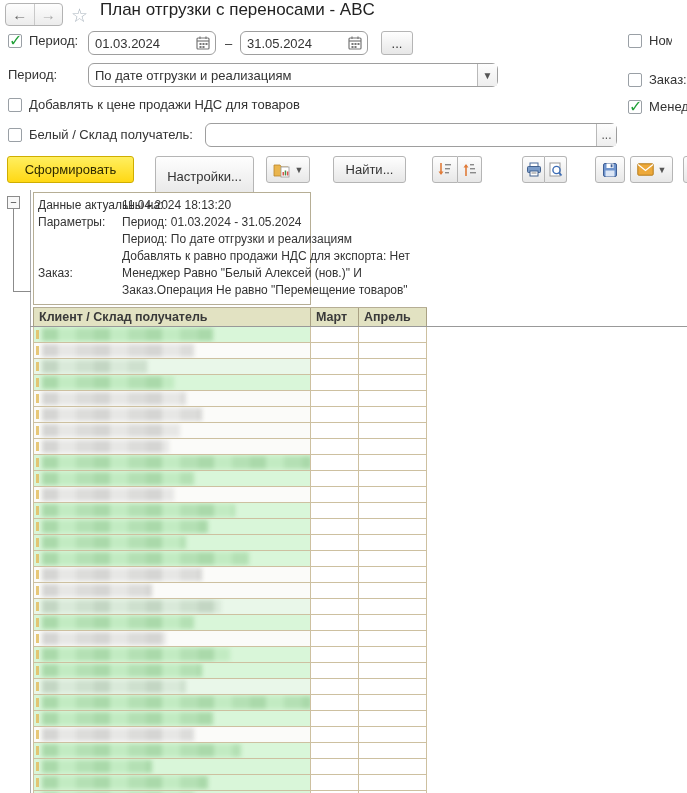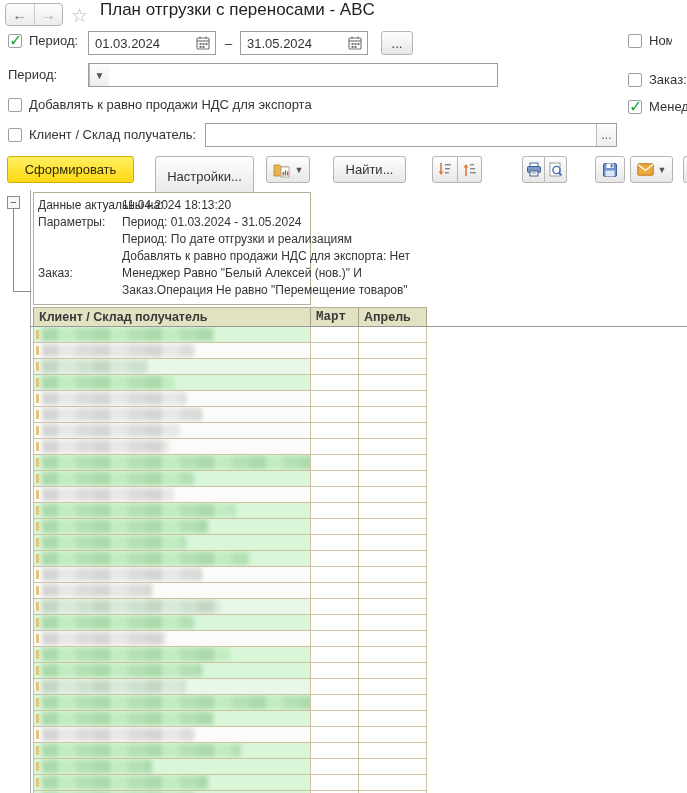--- a/index.html
+++ b/index.html
@@ -12,21 +12,21 @@
   .navgroup { left:5px; top:3px; width:58px; height:23px; border:1px solid #b3b3b3; border-radius:4px; display:flex; background:linear-gradient(#fdfdfd,#ececec); }
   .navbtn { flex:1; display:flex; align-items:center; justify-content:center; font-size:15px; color:#666; cursor:default; }
   .navbtn + .navbtn { border-left:1px solid #c9c9c9; color:#a9a9a9; }
   .star { left:71px; top:4px; font-size:19px; color:#aab4be; }
   .title { left:100px; top:0px; font-size:17px; color:#222; white-space:nowrap; }
 
   
   .cb { width:14px; height:14px; border:1px solid #9aa0a6; border-radius:2px; background:#fff; display:inline-block; position:relative; flex:none; }
   .cb.checked::after { content:"✓"; position:absolute; left:0px; top:-4px; font-size:16px; font-weight:bold; color:#21a038; }
   .lbl { font-size:13px; color:#333; white-space:nowrap; }
-  .field { border:1px solid #9e9e9e; border-radius:0; background:#fff; display:flex; align-items:center; height:24px; }
+  .field { border:1px solid #9e9e9e; border-radius:6px; background:#fff; display:flex; align-items:center; height:24px; }
   .field input { border:none; outline:none; flex:1; font:13px "Liberation Sans",sans-serif; color:#333; padding:0 6px; background:transparent; min-width:0; }
   .calico { width:16px; height:16px; margin-right:4px; flex:none; }
   .combo-arrow { width:20px; align-self:stretch; border-left:1px solid #b9b9b9; display:flex; align-items:center; justify-content:center; color:#555; font-size:10px; background:linear-gradient(#fdfdfd,#eee); }
   .btn { background:linear-gradient(#fefefe,#e7e7e7); border:1px solid #b5b5b5; border-radius:3px; font-size:13px; color:#333; display:flex; align-items:center; justify-content:center; gap:4px; }
   .btn.yellow { background:linear-gradient(#ffef60,#ffd814); border-color:#cfae00; font-weight:normal; color:#2e2a00; }
   .chk-row { display:flex; align-items:center; gap:7px; }
   .darr { font-size:9px; color:#555; }
 
   
   .vsep { left:30px; top:190px; width:1px; height:603px; background:#aaa; }
@@ -106,31 +106,32 @@
         <rect x="7.5" y="8" width="2" height="2" fill="#777"></rect>
         <rect x="10.5" y="8" width="2" height="2" fill="#777"></rect>
         <rect x="4.5" y="11" width="2" height="2" fill="#777"></rect>
         <rect x="7.5" y="11" width="2" height="2" fill="#777"></rect>
       </svg>
   </div>
   <div class="abs btn" style="left:381px; top:31px; width:32px; height:24px;">...</div>
 
   <div class="abs lbl" style="left:8px; top:67px;">Период:</div>
   <div class="abs field" style="left:88px; top:63px; width:410px;">
+    <input readonly="" value="По дате отгрузки и реализациям" style="">
     <span class="combo-arrow">▼</span>
   </div>
 
   <div class="abs chk-row" style="left:8px; top:97px;">
     <span class="cb"></span>
-    <span class="lbl">Добавлять к равно продажи НДС для экспорта</span>
+    <span class="lbl">Добавлять к цене продажи НДС для товаров</span>
   </div>
 
   <div class="abs chk-row" style="left:8px; top:127px;">
     <span class="cb"></span>
-    <span class="lbl">Клиент / Склад получатель:</span>
+    <span class="lbl">Белый / Склад получатель:</span>
   </div>
   <div class="abs field" style="left:205px; top:123px; width:412px;">
     <input value="" style="">
     <span class="combo-arrow" style="font-size:12px;">...</span>
   </div>
 
   <div id="right-filters">
       <div class="abs chk-row" style="left: 628px; top: 33px; width: 44px; overflow: hidden;">
         <span class="cb"></span>
         <span class="lbl">Номен</span>
@@ -229,21 +230,21 @@
         <span>Добавлять к равно продажи НДС для экспорта: Нет</span>
         <span>Заказ:</span>
         <span>Менеджер Равно "Белый Алексей (нов.)" И</span>
         <span></span>
         <span>Заказ.Операция Не равно "Перемещение товаров"</span>
       </div>
   </div>
 
   <div class="abs thead" id="table-head">
       <div class="th" style="width: 277px;">Клиент / Склад получатель</div>
-      <div class="th" style="width: 48px; font-family: Liberation Mono, monospace;">Март</div>
+      <div class="th" style="width: 48px;">Март</div>
       <div class="th" style="width: 69px;">Апрель</div>
     </div>
   <div class="abs freeze"></div>
   <div class="abs tbody" id="table-body">
       <div class="trow tone-g">
         <div class="td c1">
           <div class="strip" style="width: 62%;"></div>
         </div>
         <div class="td c2"></div>
         <div class="td c3"></div>

